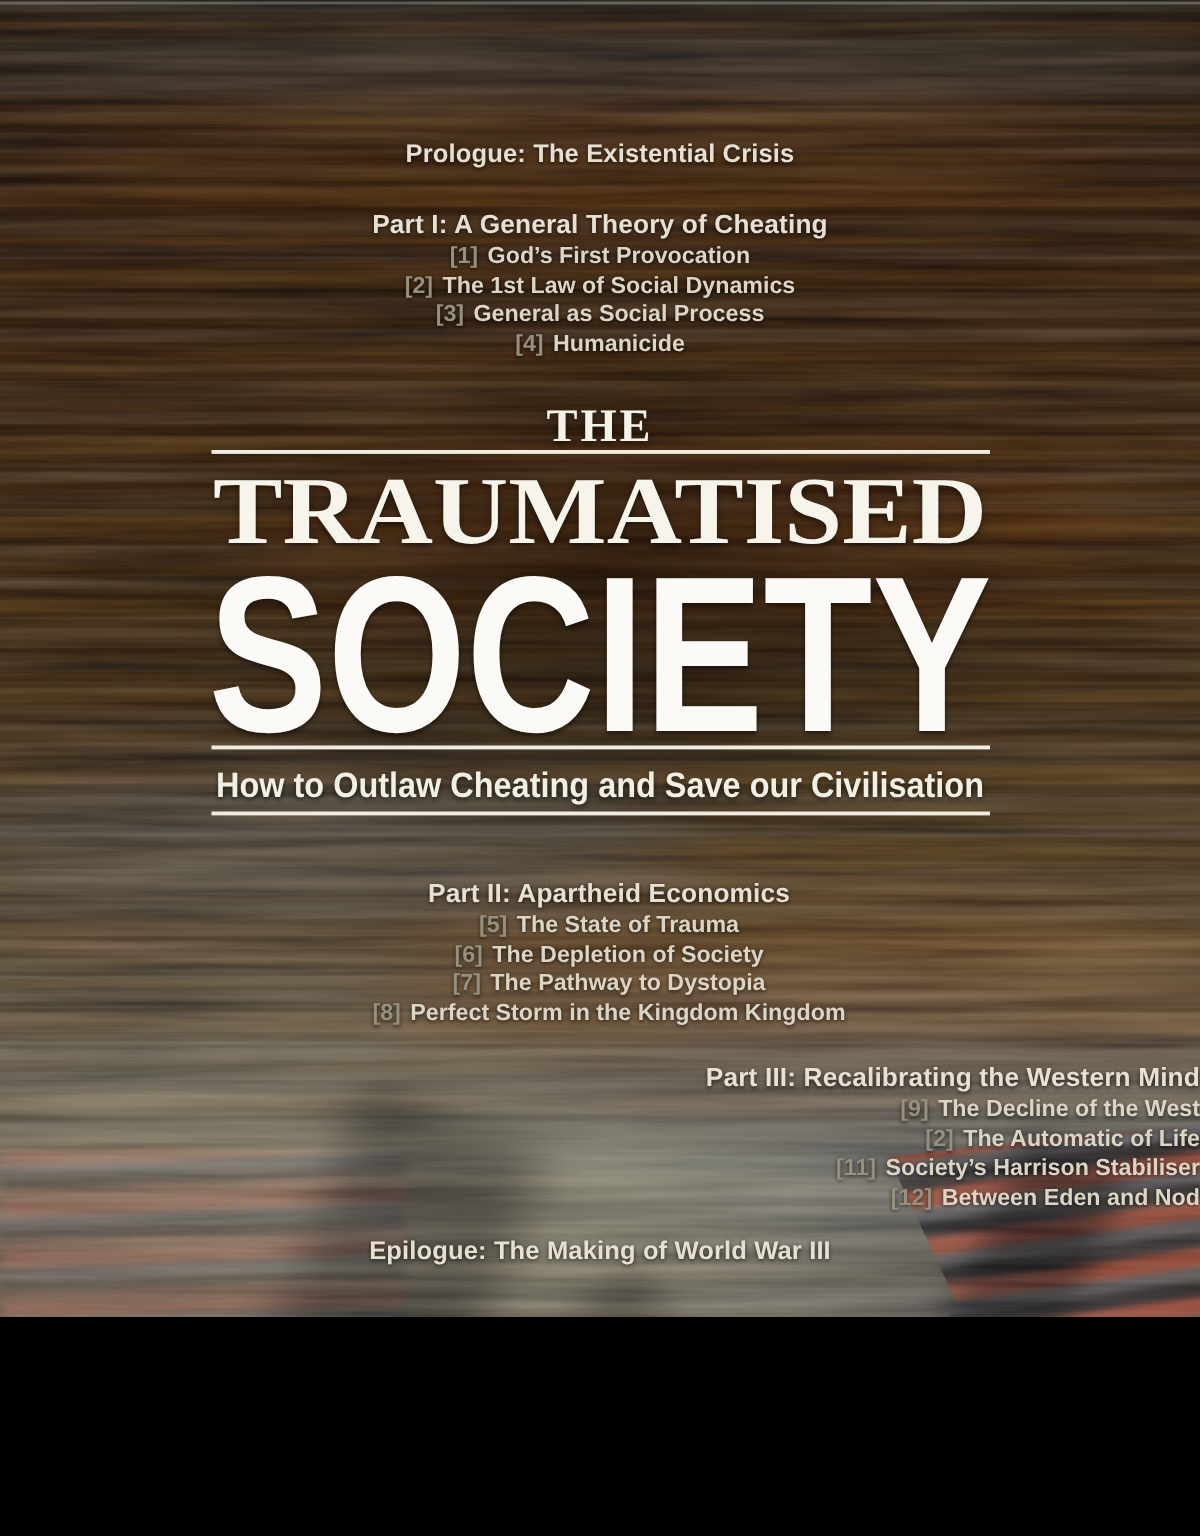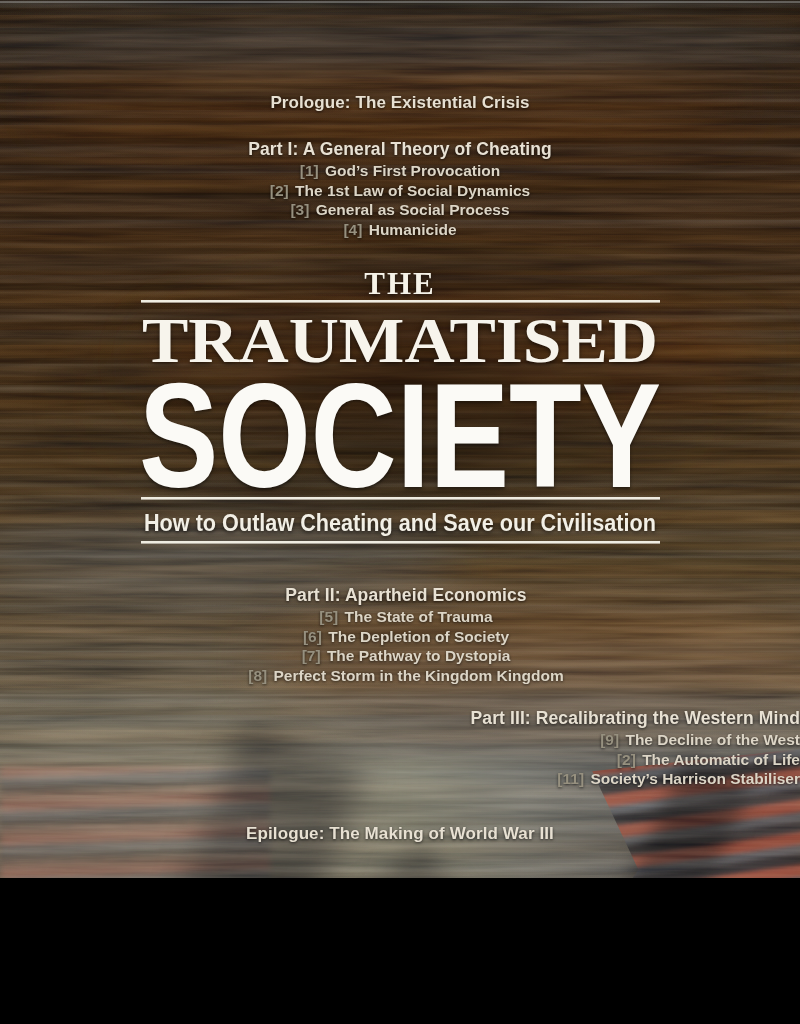--- a/index.html
+++ b/index.html
@@ -188,19 +188,20 @@
     <div class="chapter"><span class="num">[6]</span><span> </span><span class="ctitle">The Depletion of Society</span></div>
     <div class="chapter"><span class="num">[7]</span><span> </span><span class="ctitle">The Pathway to Dystopia</span></div>
     <div class="chapter"><span class="num">[8]</span><span> </span><span class="ctitle">Perfect Storm in the Kingdom Kingdom</span></div>
   </div>
 
   <div class="part-block part3">
     <div class="part-heading">Part III: Recalibrating the Western Mind</div>
     <div class="chapter"><span class="num">[9]</span><span> </span><span class="ctitle">The Decline of the West</span></div>
     <div class="chapter"><span class="num">[2]</span><span> </span><span class="ctitle">The Automatic of Life</span></div>
     <div class="chapter"><span class="num">[11]</span><span> </span><span class="ctitle">Society’s Harrison Stabiliser</span></div>
+    <div class="chapter"><span class="num">[12]</span><span> </span><span class="ctitle">Between Eden and Nod</span></div>
   </div>
 
   <div class="txt epilogue">Epilogue: The Making of World War III</div>
 
   <div class="txt author">Fred Harrison</div>
 
 </div>
 
 </body></html>

